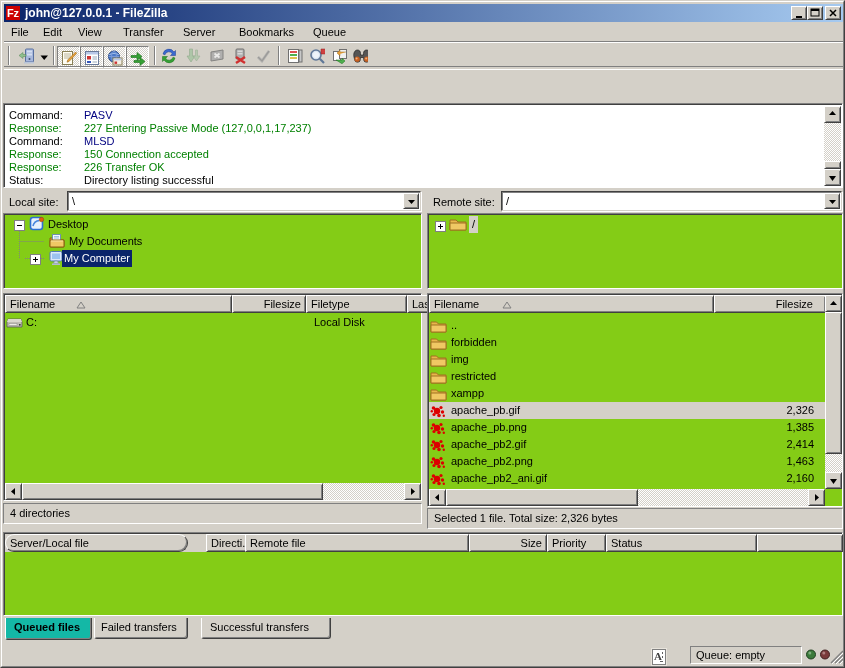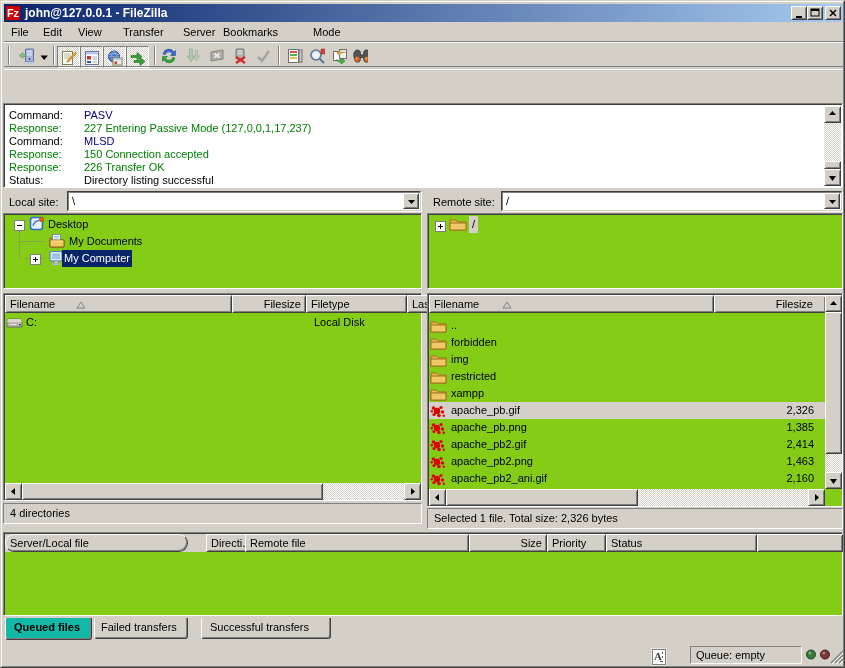--- a/index.html
+++ b/index.html
@@ -113,22 +113,22 @@
           <path d="M4 3 L10 9 M10 3 L4 9" stroke="#000" stroke-width="1.5"></path>
         </svg>
       </div>
   </div>
   <div id="menubar">
     <span style="left:7px;">File</span>
       <span style="left:39px;">Edit</span>
       <span style="left:74px;">View</span>
     <span style="left:119px;">Transfer</span>
       <span style="left:179px;">Server</span>
-      <span style="left:219px;text-align:center;">Bookmarks</span>
-    <span style="left:309px;">Mode</span>
+      <span style="left:235px;text-align:center;">Bookmarks</span>
+    <span style="left:309px;">Queue</span>
   </div>
   <div id="toolbar">
     <div class="tsep" style="left:4px;"></div>
     <svg class="ticon" style="left:14px;" width="18" height="16">
         <rect x="7.5" y="1" width="8" height="13" rx="1" fill="#a8b8dc" stroke="#5870a0"></rect>
         <rect x="9" y="2.5" width="5" height="2" fill="#d4def0"></rect>
         <rect x="9" y="5.5" width="5" height="2" fill="#d4def0"></rect>
         <circle cx="11.5" cy="11" r="1" fill="#405070"></circle>
         <rect x="6" y="14" width="11" height="1.5" fill="#b8c4d8"></rect>
         <path d="M1 7.5 L5 4.5 L5 6.5 L8 6.5 L8 8.5 L5 8.5 L5 10.5 Z" fill="#88c088" stroke="#4a7a4a" stroke-width="0.5" opacity="0.9"></path>

